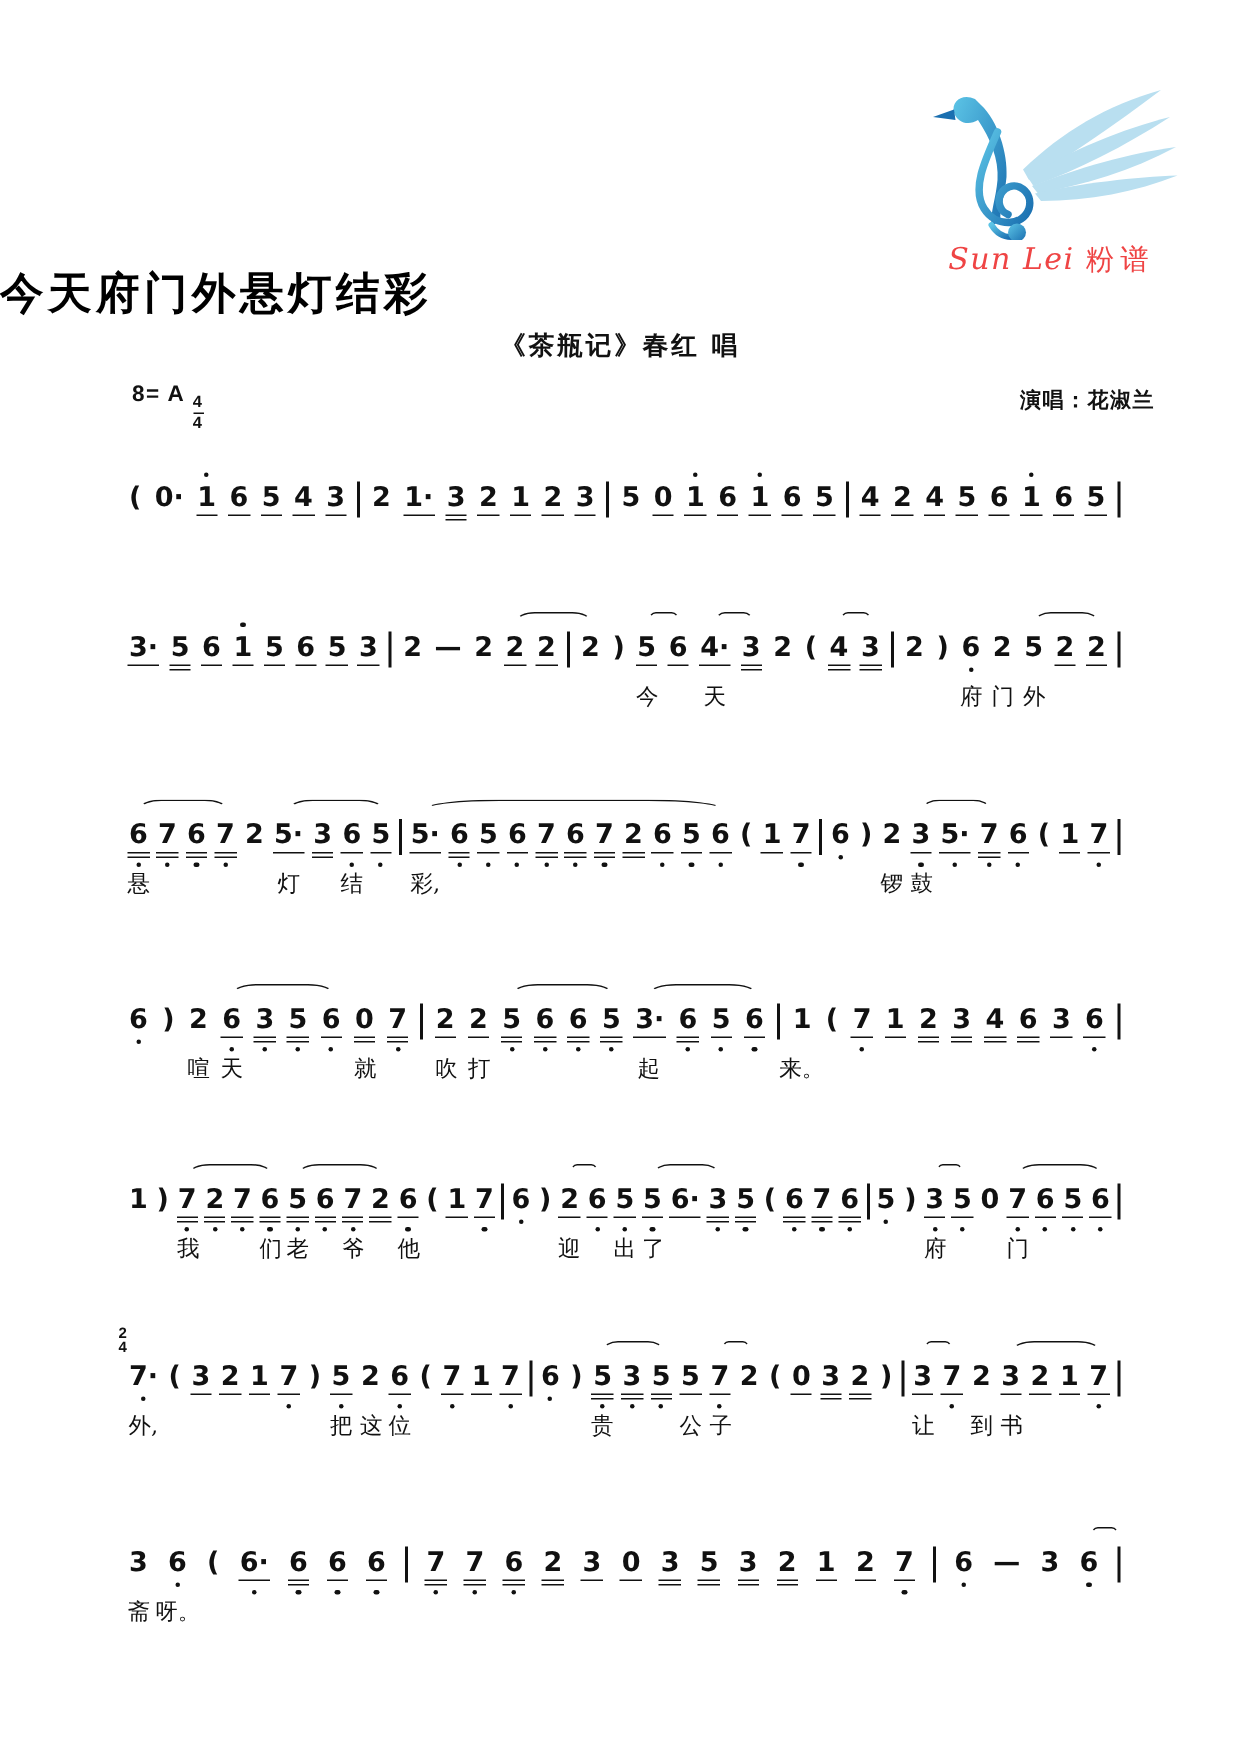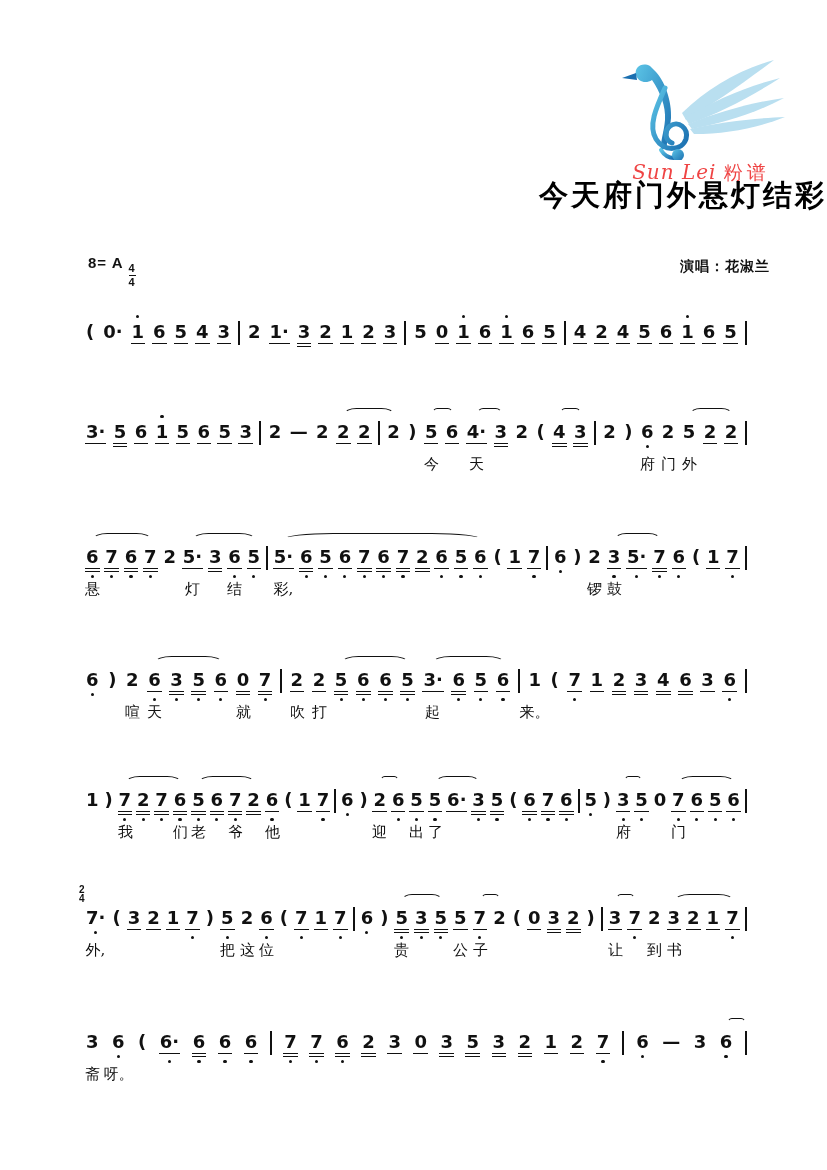--- a/index.html
+++ b/index.html
@@ -9,21 +9,21 @@
 
   
   .logo{position:absolute;left:612px;top:58px;width:178px;height:145px;}
   .logo svg{display:block;margin:0 auto;}
   .logo-text{position:absolute;left:0;top:102px;width:100%;text-align:center;
              font-family:"DejaVu Serif",serif;font-style:italic;font-size:20px;
              color:#ef4444;letter-spacing:1px;white-space:nowrap;}
   .logo-text .cn{font-style:normal;font-family:"DejaVu Serif",serif;font-size:19px;letter-spacing:4px;}
 
   
-  .title{position:absolute;left:0;top:176px;width:100%;text-align:right;
+  .title{position:absolute;left:0;top:176px;width:100%;text-align:left;
          font-size:29px;font-weight:bold;letter-spacing:3px;color:#000;}
   .subtitle{position:absolute;left:0;top:219px;width:100%;text-align:center;
             font-size:17px;font-weight:bold;letter-spacing:2px;font-family:"DejaVu Serif",serif;}
   .keysig{position:absolute;left:88px;top:254px;font-size:15px;font-weight:bold;letter-spacing:1px;}
   .frac{display:inline-flex;flex-direction:column;align-items:center;vertical-align:-4px;
         font-size:11px;line-height:1;margin-left:5px;font-weight:bold;}
   .frac .den{border-top:1.4px solid #111;padding-top:1px;margin-top:1px;}
   .singer{position:absolute;right:57px;top:258px;font-size:14px;font-weight:bold;
           font-family:"DejaVu Serif",serif;letter-spacing:1px;}
 
@@ -72,20 +72,21 @@
       <path fill="url(#lg1)" d="M34,8 C26,4 18,9 20,17 C22,24 30,26 36,22 C44,34 50,48 49,62 C48,74 44,84 45,92 L51,90 C50,82 54,72 55,60 C56,44 49,22 38,12 Z"></path>
       <path fill="#1a6fb0" d="M20,15 L6,20 L21,22 Z"></path>
       <path fill="none" stroke="url(#lg1)" stroke-width="5" stroke-linecap="round" d="M49,30 C40,50 32,68 40,81 C48,94 66,93 70,81 C73,70 62,62 54,68 C48,73 49,82 56,85"></path>
       <path fill="none" stroke="url(#lg1)" stroke-width="4" stroke-linecap="round" d="M45,92 C48,97 52,100 58,100"></path>
       <circle cx="62" cy="97" r="6" fill="url(#lg1)"></circle>
     </svg>
     <div class="logo-text"><span>Sun Lei</span>&nbsp;<span class="cn">粉谱</span></div>
   </div>
 
   <div class="title">今天府门外悬灯结彩</div>
+  <div class="subtitle">《茶瓶记》春红  唱</div>
 
   <div class="keysig">
     <span>8= A</span><span class="frac">
         <span class="num">4</span>
         <span class="den">4</span>
       </span>
   </div>
   <div class="singer">演唱：花淑兰</div>
 
   <div class="score">

